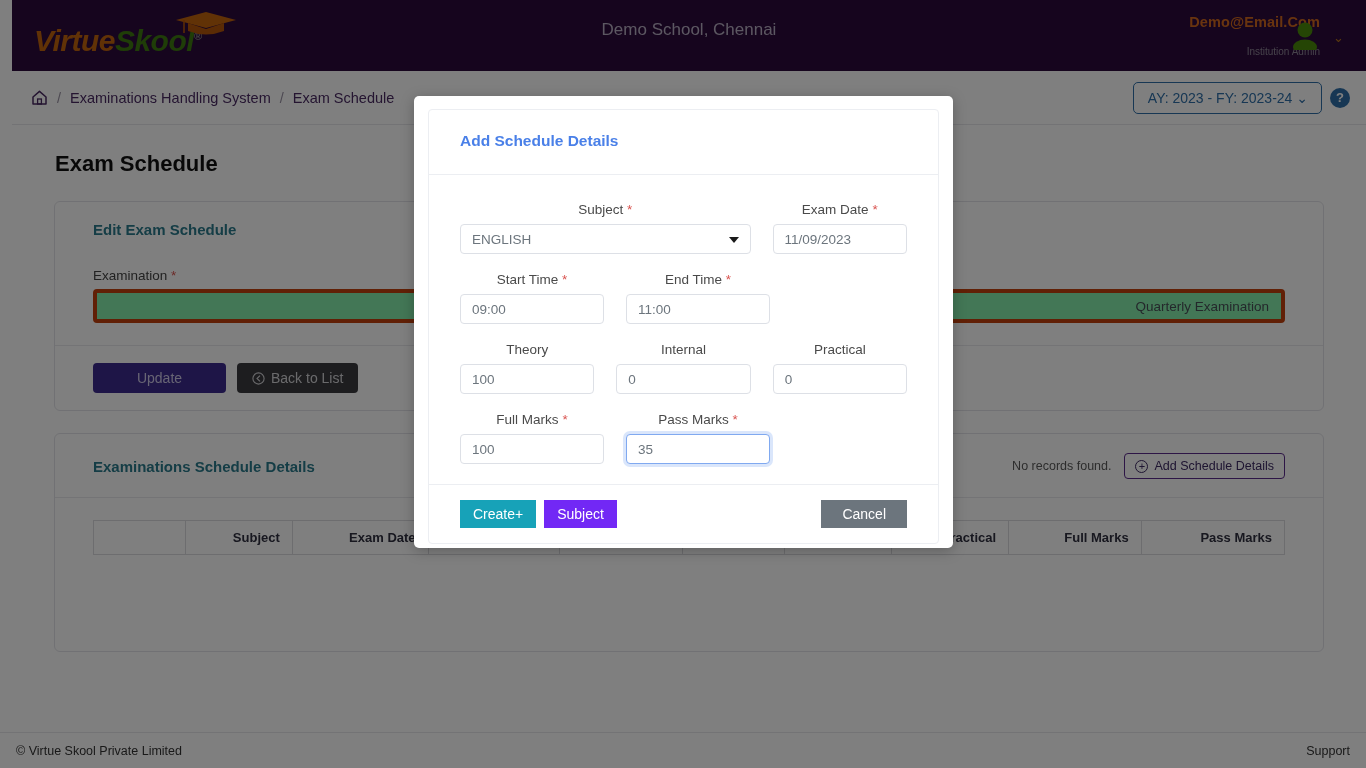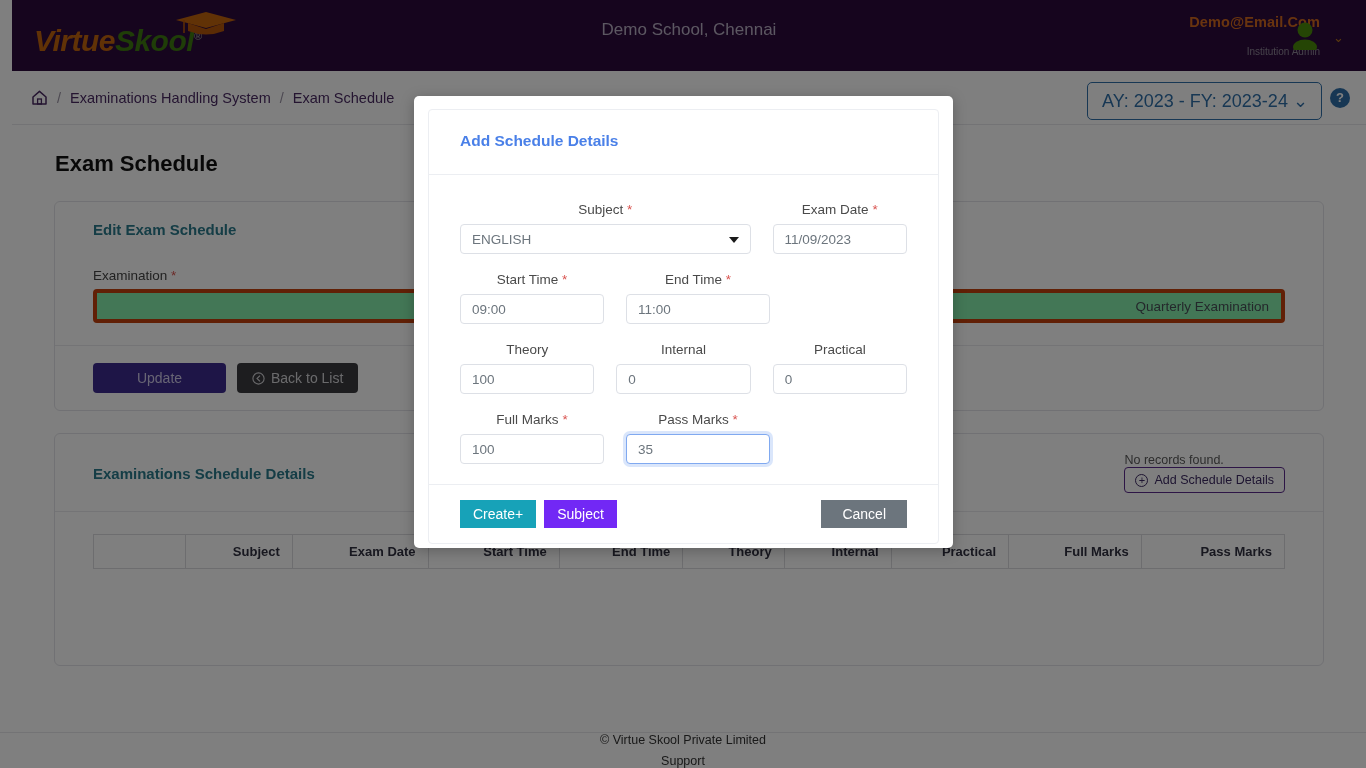--- a/index.html
+++ b/index.html
@@ -85,21 +85,21 @@
     font-size: 14.5px; color: #4a2a63;
   }
   .crumb-sep { color: #9a93a4; }
   .crumb-link { color: #4a2a63; }
   .ay-pill {
     position: absolute; right: 44px; top: 11px;
     border: 1px solid #2f6fa8;
     color: #2f6fa8;
     border-radius: 5px;
     padding: 7px 13px 7px 14px;
-    font-size: 18px;
+    font-size: 14px;
     background: #fff;
     text-align: center;
   }
   .help-icon {
     position: absolute; right: 16px; top: 17px;
     width: 20px; height: 20px; border-radius: 50%;
     background: #2f6fa8; color: #fff;
     font-size: 13px; font-weight: bold;
     text-align: center; line-height: 20px;
   }
@@ -187,21 +187,21 @@
   tbody td { height: 56px; border: none; }
 
   
   .footer {
     position: absolute; left: 0; right: 0; bottom: 0;
     height: 36px;
     border-top: 1px solid #e6e6ea;
     background: #fff;
     display: flex; align-items: center; justify-content: space-between;
     padding: 0 16px;
-    font-size: 12.5px; color: #333; flex-direction: column;
+    font-size: 12.5px; color: #333;
   }
 
   
   .modal {
     position: absolute;
     left: 414px; top: 96px;
     width: 539px; height: 452px;
     background: #fff;
     border-radius: 5px;
     box-shadow: 0 3px 14px rgba(0,0,0,0.25);
@@ -327,21 +327,21 @@
             <path d="M8 3.6 L5 6.5 L8 9.4" fill="none" stroke="#d5d5d8" stroke-width="1.1"></path>
           </svg>
           <span>Back to List</span>
         </button>
       </div>
     </div>
 
     <div class="card card2">
       <div class="card2-head">
         <div class="card-head-title">Examinations Schedule Details</div>
-        <div style="display:flex;align-items:flex-start;flex-direction:column;">
+        <div style="display:flex;align-items:center;">
           <span class="norec">No records found.</span>
           <button class="btn-add">
             <span class="plus-circ">+</span>
             <span>Add Schedule Details</span>
           </button>
         </div>
       </div>
       <div class="table-wrap">
         <table>
           <thead>

